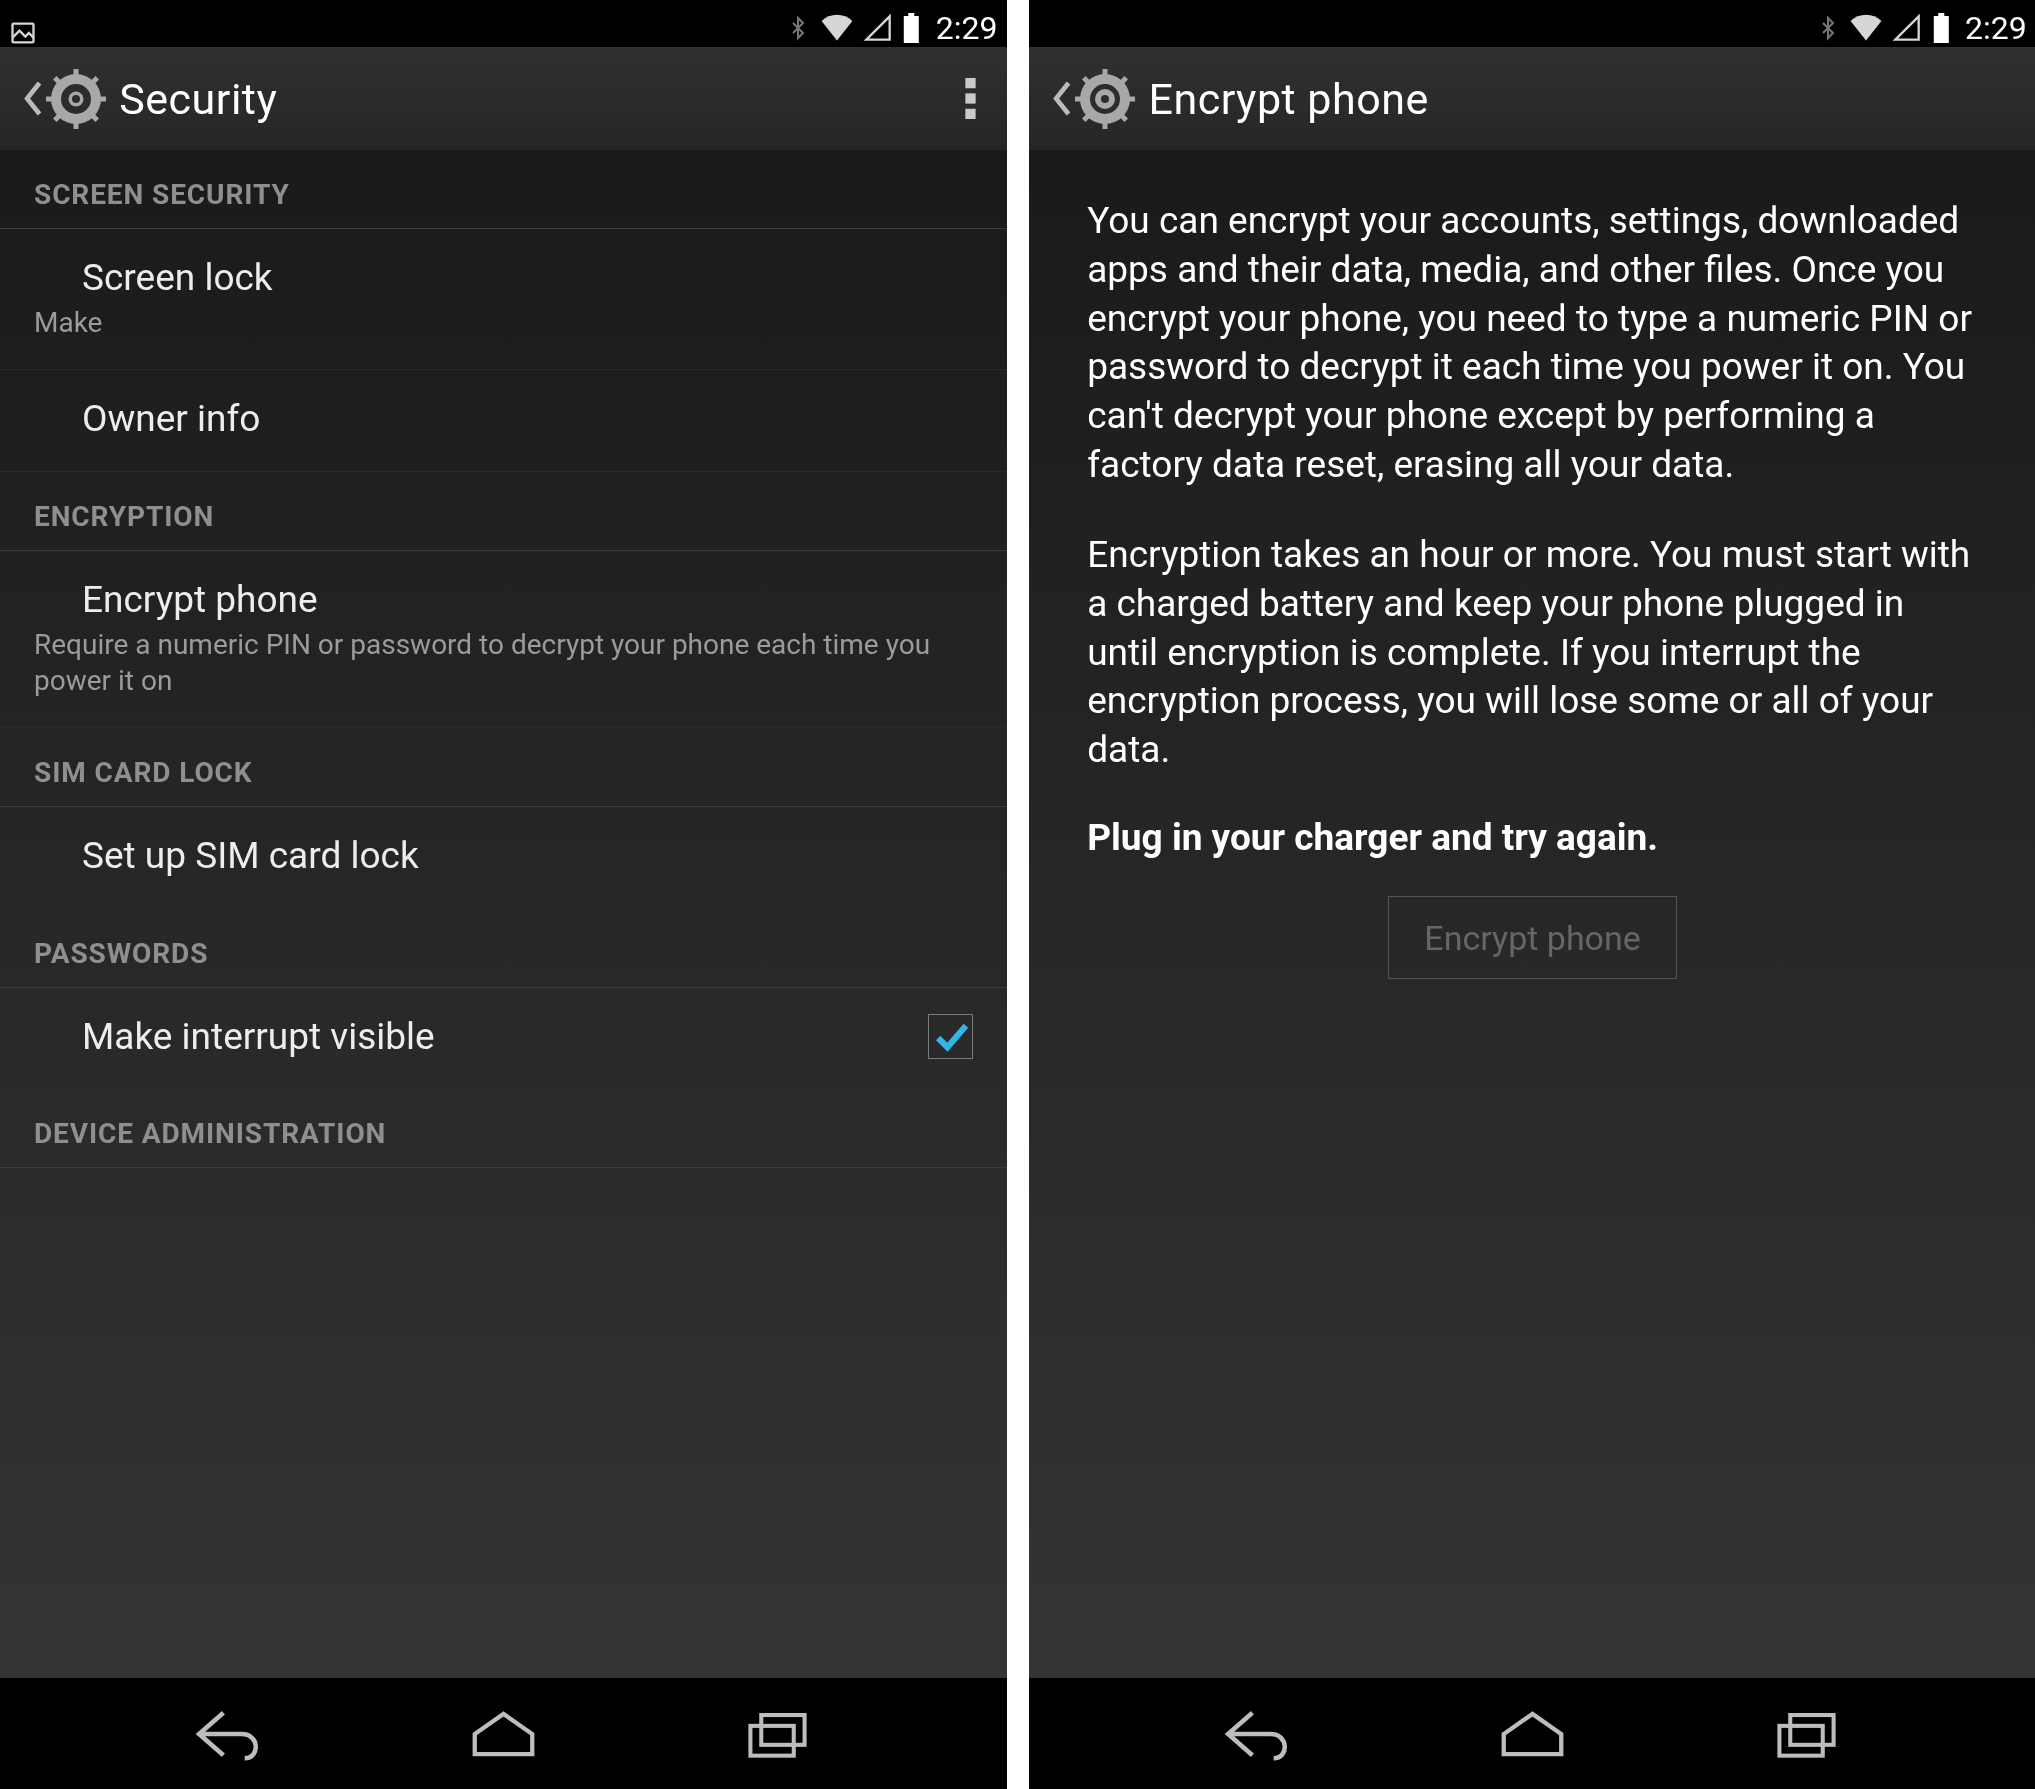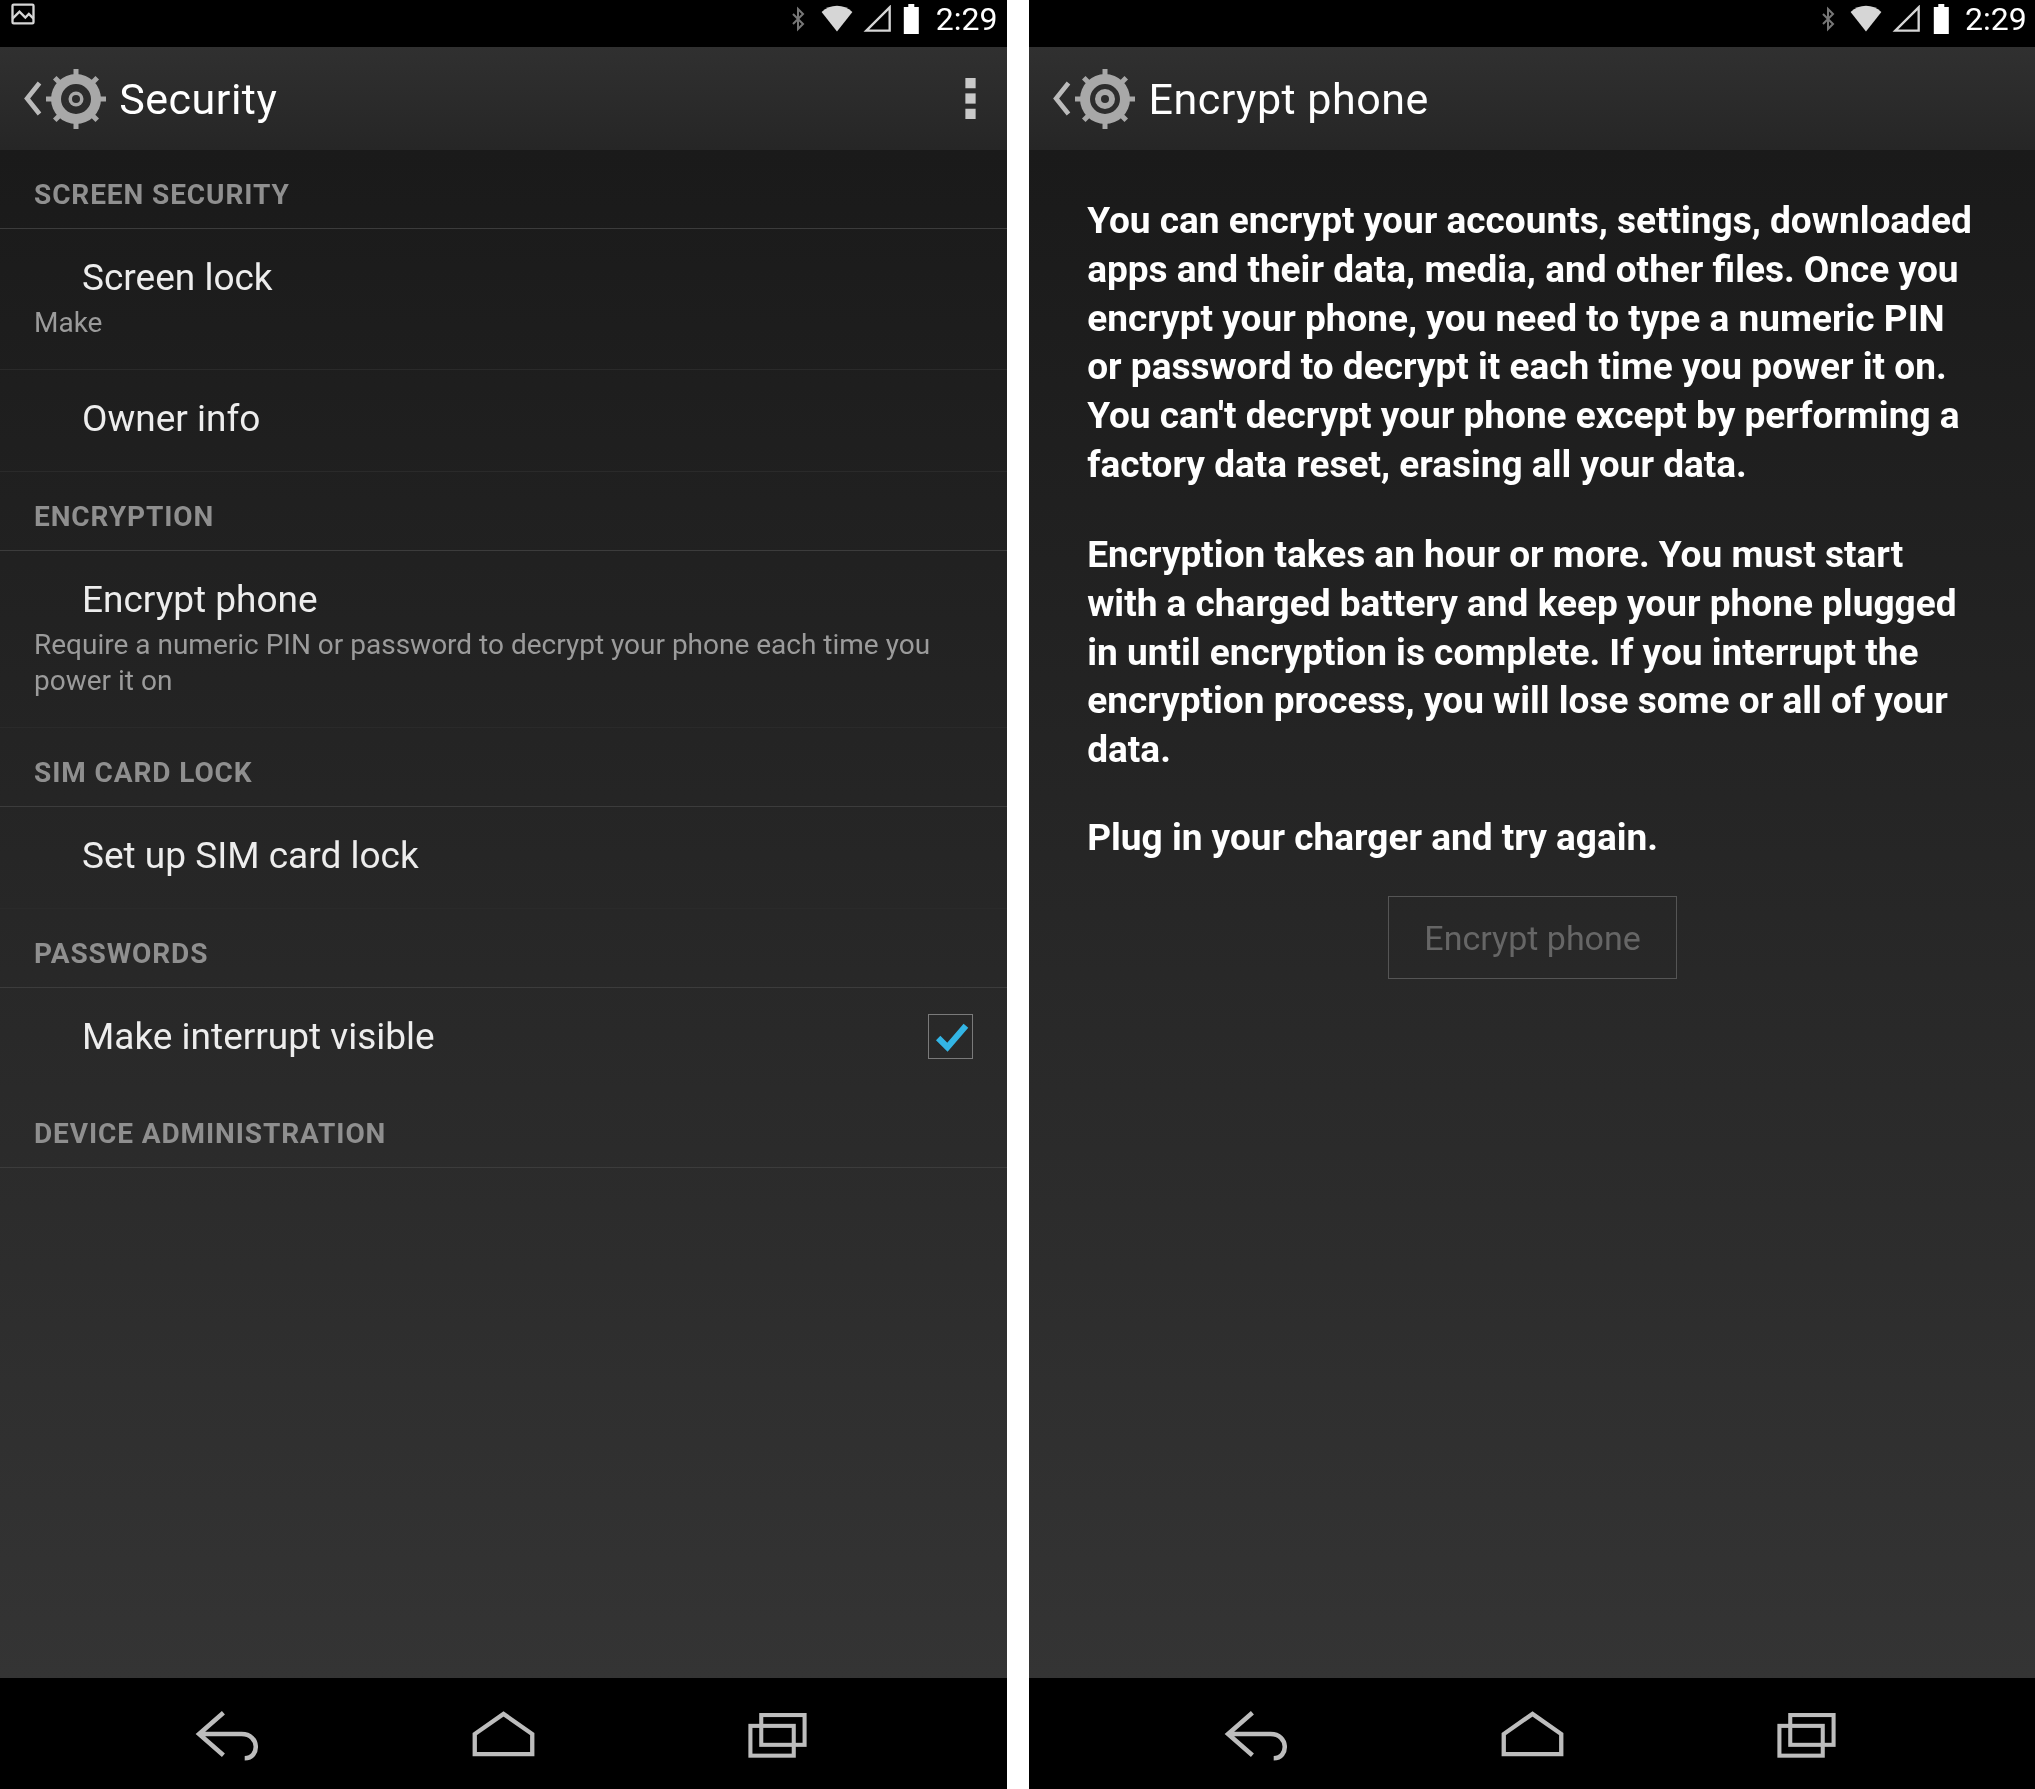--- a/index.html
+++ b/index.html
@@ -41,21 +41,21 @@
     background: #000;
     position: relative;
     overflow: hidden;
   }
 
   
   .status-bar {
     height: 47px;
     background: var(--status-bar-bg);
     display: flex;
-    align-items: flex-start;
+    align-items: flex-end;
     padding: 0 9.3px;
     color: #d6d6d6;
     font-size: 30px;
   }
   .status-left { display:flex; align-items:center; gap:7.5px; }
   .status-right { margin-left:auto; display:flex; align-items:center; gap:9.3px; }
   .status-time { font-size:32px; color:#fff; margin-left:5.6px; }
 
   
   .action-bar {
@@ -118,21 +118,21 @@
   }
 
   
   .body-pad {
     padding: 47px 58px;
   }
   .body-text {
     font-size: 37px;
     line-height: 1.32;
     color: #fff;
-    font-weight: 700;
+    font-weight: 400;
   }
   .body-text p { margin: 0 0 41px 0; }
   .body-bold {
     font-weight: 700;
     font-size: 37px;
     color:#fff;
     margin-top: 9.3px;
   }
   .disabled-button {
     display:block;

